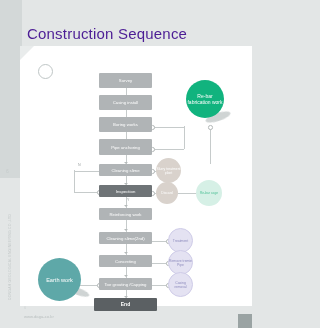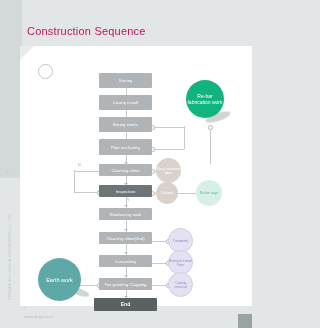--- a/index.html
+++ b/index.html
@@ -9,21 +9,21 @@
     font-family:"Liberation Sans", sans-serif;
     position:relative;
   }
   
   #topleft-block{
     position:absolute;left:0;top:0;width:22px;height:178px;
     background:#d3d8d8;
   }
   #page-title{
     position:absolute;left:27px;top:25px;
-    font-size:11px;color:#be185d;letter-spacing:.2px;
+    font-size:15px;color:#4c1d95;letter-spacing:.2px;
     white-space:nowrap;
   }
   
   #slide-card{
     position:absolute;left:20px;top:46px;width:232px;height:260px;
     background:#ffffff;
   }
   #card-fold{
     position:absolute;left:20px;top:46px;width:14px;height:14px;
     background:#e9ecec;

